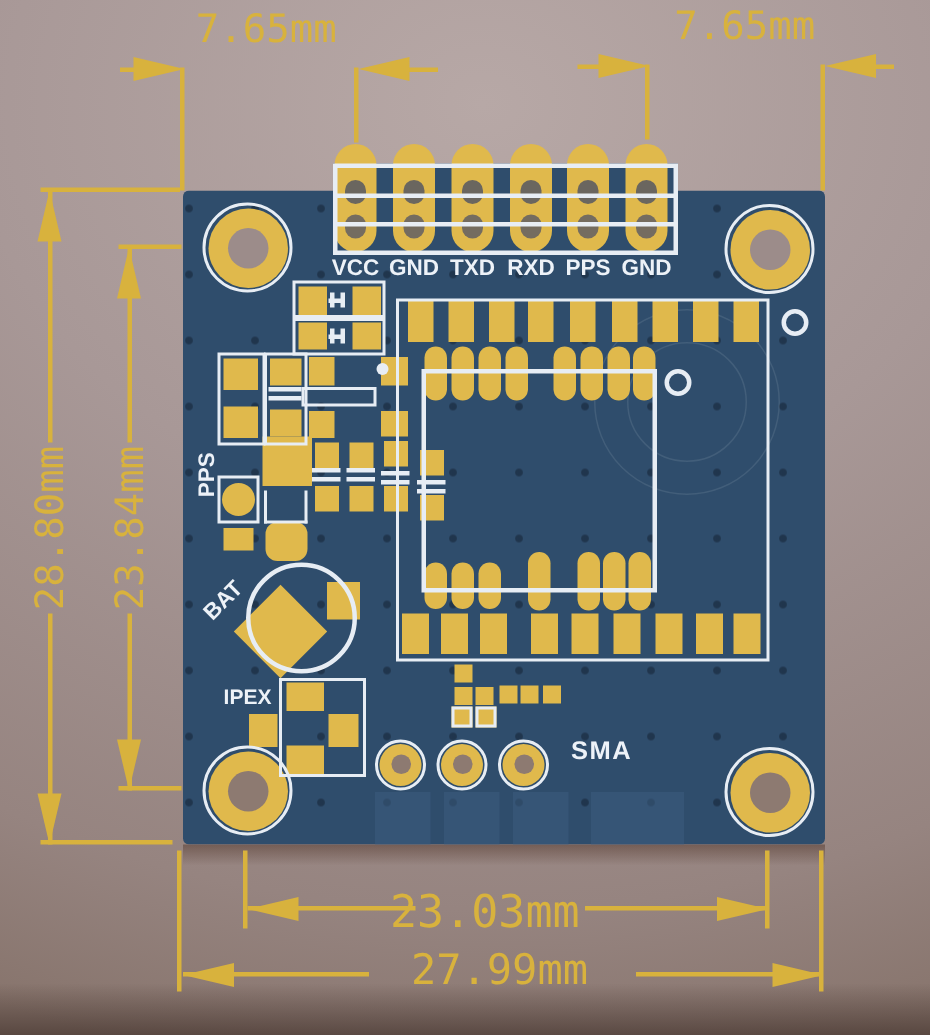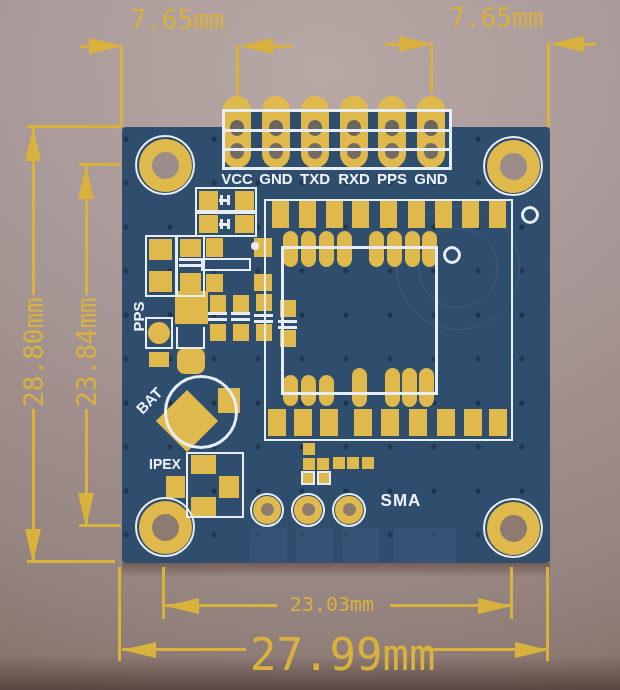--- a/index.html
+++ b/index.html
@@ -246,15 +246,15 @@
       <div class="ar ar-d" style="left: 78px; top: 493px; width: 0px; height: 0px;"></div>
       <div class="ar ar-l" style="left: 165px; top: 598px; width: 0px; height: 0px;"></div>
       <div class="ar ar-r" style="left: 478px; top: 598px; width: 0px; height: 0px;"></div>
       <div class="ar ar-l" style="left: 122px; top: 642px; width: 0px; height: 0px;"></div>
       <div class="ar ar-r" style="left: 515px; top: 642px; width: 0px; height: 0px;"></div>
     </div>
   <div class="dimtxt" style="left:127px;top:7px;width:101px;font-size:26px">7.65mm</div>
   <div class="dimtxt" style="left:446px;top:5px;width:101px;font-size:26px">7.65mm</div>
   <div class="dimtxt" style="left:-46px;top:339px;width:160px;font-size:26px;transform:rotate(-90deg)">28.80mm</div>
   <div class="dimtxt" style="left:7px;top:339px;width:160px;font-size:26px;transform:rotate(-90deg)">23.84mm</div>
-  <div class="dimtxt" style="left:274px;top:594px;width:116px;font-size:20px">23.03mm</div>
-  <div class="dimtxt" style="left:250px;top:633px;width:166px;font-size:44px">27.99mm</div>
+  <div class="dimtxt" style="left:260px;top:594px;width:116px;font-size:30px">23.03mm</div>
+  <div class="dimtxt" style="left:250px;top:633px;width:166px;font-size:28px">27.99mm</div>
 </div>
 
 </body></html>

